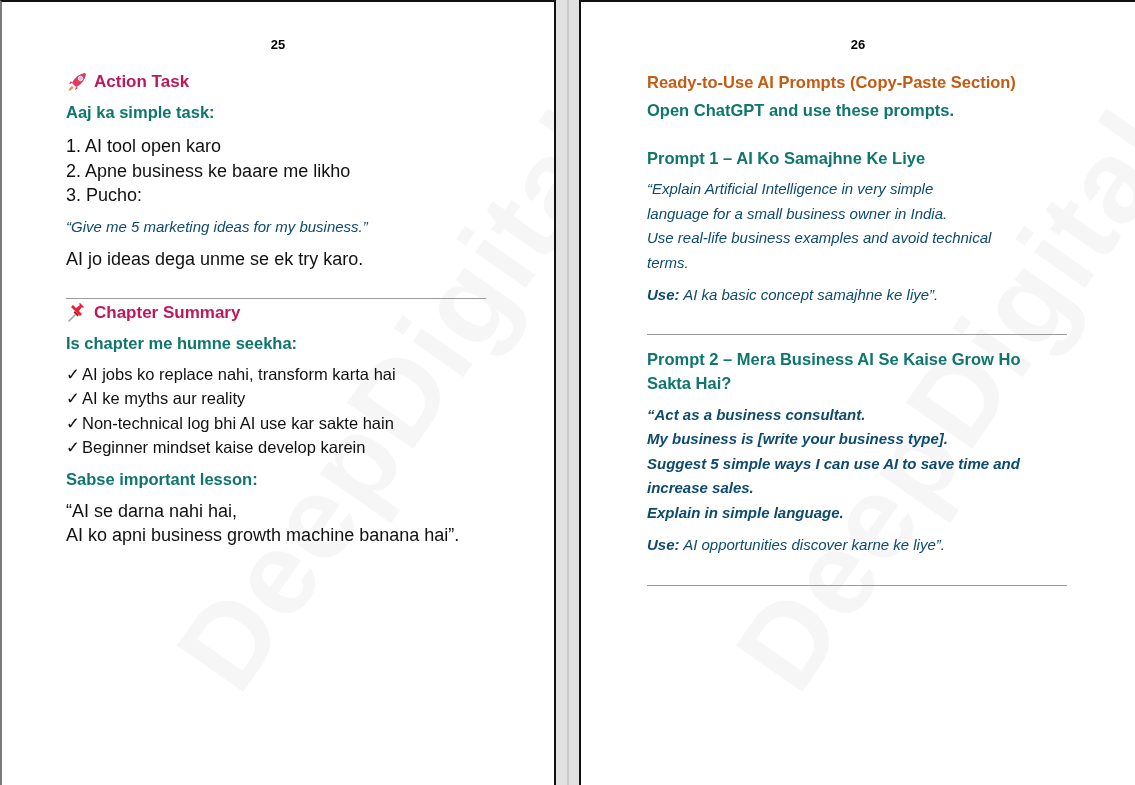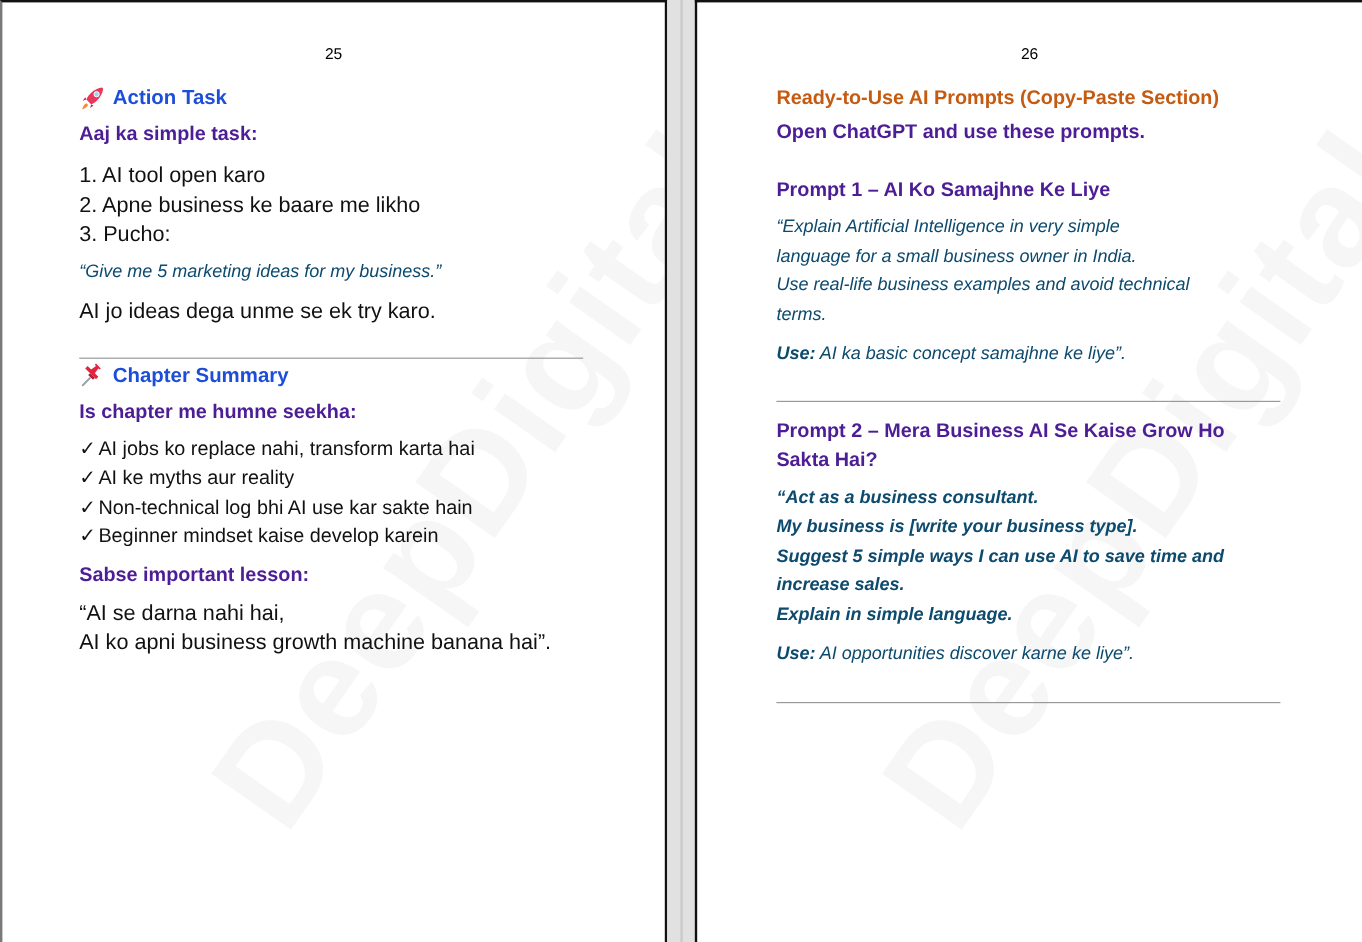--- a/index.html
+++ b/index.html
@@ -67,54 +67,54 @@
     }
     .wm-left { left: 60px; top: 330px; }
     .wm-right { left: 40px; top: 330px; }
 
     .page-number {
       position: absolute;
       top: 35px;
       left: 0;
       right: 0;
       text-align: center;
-      font-weight: normal;
+      font-weight: bold;
       font-size: 13px;
       color: #000000;
     }
     .content {
       position: absolute;
       left: 64px;
       top: 66px;
       width: 424px;
     }
     .page-right .content {
       left: 66px;
       width: 424px;
     }
     .block-heading {
       display: flex;
       align-items: center;
       font-weight: bold;
       font-size: 17px;
-      color: #1d4ed8;
+      color: #be185d;
       height: 28px;
       margin: 0;
     }
     .emoji {
       display: inline-block;
       width: 22px;
       height: 22px;
       margin-right: 6px;
       position: relative;
     }
     .subheading {
       font-weight: bold;
       font-size: 16.5px;
-      color: #4c1d95;
+      color: #0f766e;
       line-height: 24px;
       margin: 0;
     }
     .para {
       font-size: 18px;
       color: #111;
       line-height: 24.5px;
       margin: 0;
     }
     .quote-blue {

